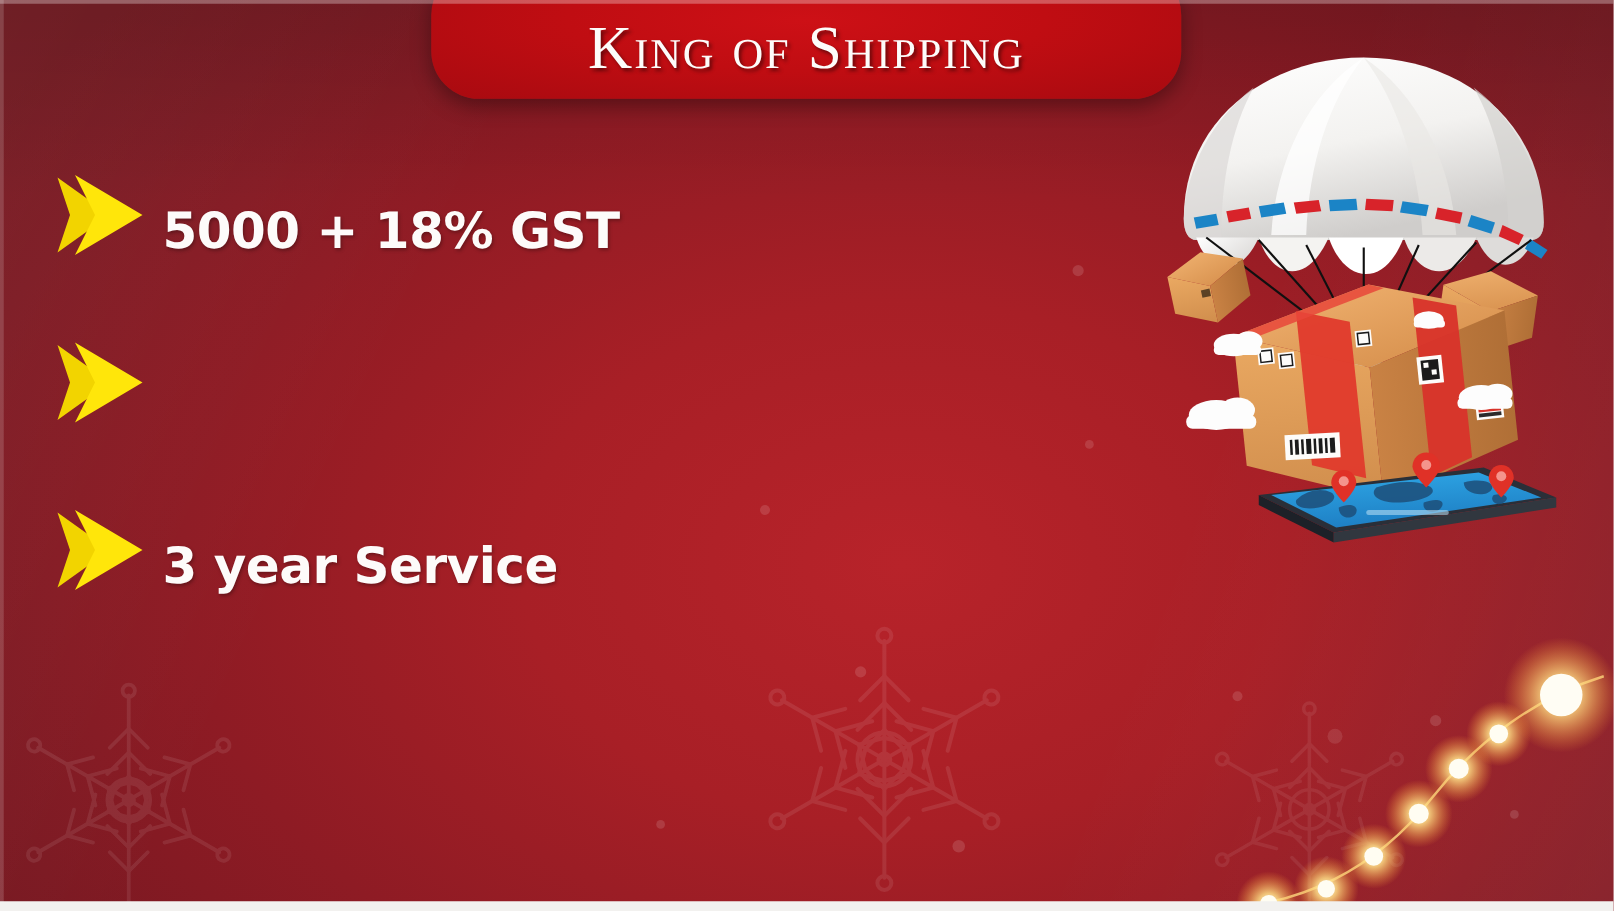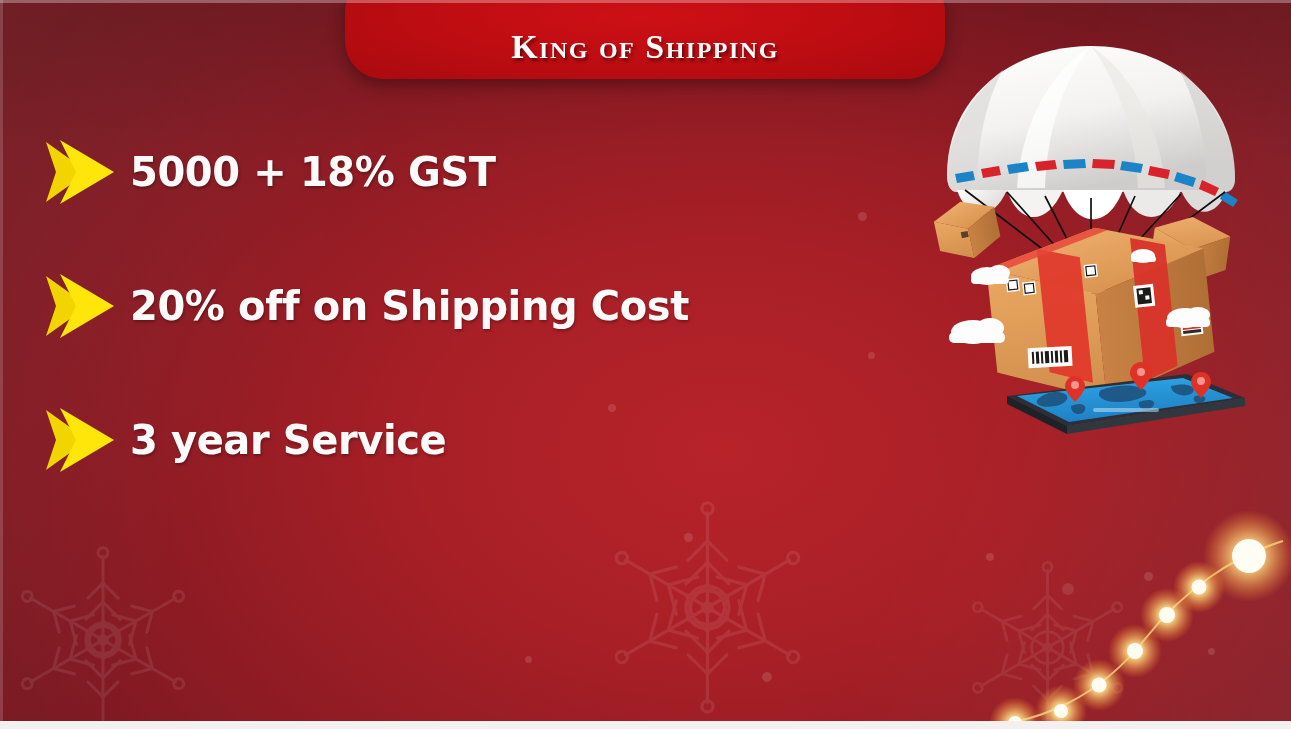--- a/index.html
+++ b/index.html
@@ -28,34 +28,34 @@
   
   #title-badge{
     position:absolute;left:345px;top:-26px;width:600px;height:105px;
     border-radius:38px;
     background:radial-gradient(ellipse at 50% 40%, #cd1016 0%, #c00d12 45%, #a80a10 100%);
     box-shadow:0 6px 16px rgba(0,0,0,0.35);
     display:flex;align-items:flex-end;justify-content:center;
   }
   #title-text{
     font-family:"Liberation Serif", serif;
-    font-weight:bold;
-    font-size:34px;
+    font-weight:normal;
+    font-size:49px;
     color:#fdfcfa;
     letter-spacing:1.5px;
     font-variant:small-caps;
     text-shadow:2px 3px 3px rgba(0,0,0,0.45);
     padding-bottom:13px;
     white-space:nowrap;
     margin-top:12px;
   }
 
   
   #bullets{position:absolute;left:42px;top:136px;width:1180px;}
-  .bullet{display:flex;align-items:center;height:72px;margin-bottom:62px;}
+  .bullet{display:flex;align-items:flex-end;height:72px;margin-bottom:62px;}
   .chev{width:80px;height:72px;flex:0 0 80px;}
   .bullet-text{
     font-family:"DejaVu Sans", sans-serif;
     font-weight:bold;
     font-size:40px;
     color:#fdfbfa;
     letter-spacing:-0.4px;
     white-space:nowrap;
     text-shadow:1px 2px 3px rgba(0,0,0,0.30);
     margin-left:8px;
@@ -162,21 +162,20 @@
         <path d="M18 4 L72 36 L18 68 L34 36 Z" fill="#ffe60a"></path>
       </svg>
       <div class="bullet-text">5000 + 18% GST</div>
     </div>
 
     <div class="bullet">
       <svg class="chev" viewBox="0 0 80 72">
         <path d="M4 6 L46 36 L4 66 L14 36 Z" fill="#f2d400"></path>
         <path d="M18 4 L72 36 L18 68 L34 36 Z" fill="#ffe60a"></path>
       </svg>
-      <div class="bullet-text">20% off on Shipping Cost</div>
     </div>
 
 
     <div class="bullet">
       <svg class="chev" viewBox="0 0 80 72">
         <path d="M4 6 L46 36 L4 66 L14 36 Z" fill="#f2d400"></path>
         <path d="M18 4 L72 36 L18 68 L34 36 Z" fill="#ffe60a"></path>
       </svg>
       <div class="bullet-text">3 year Service</div>
     </div>

